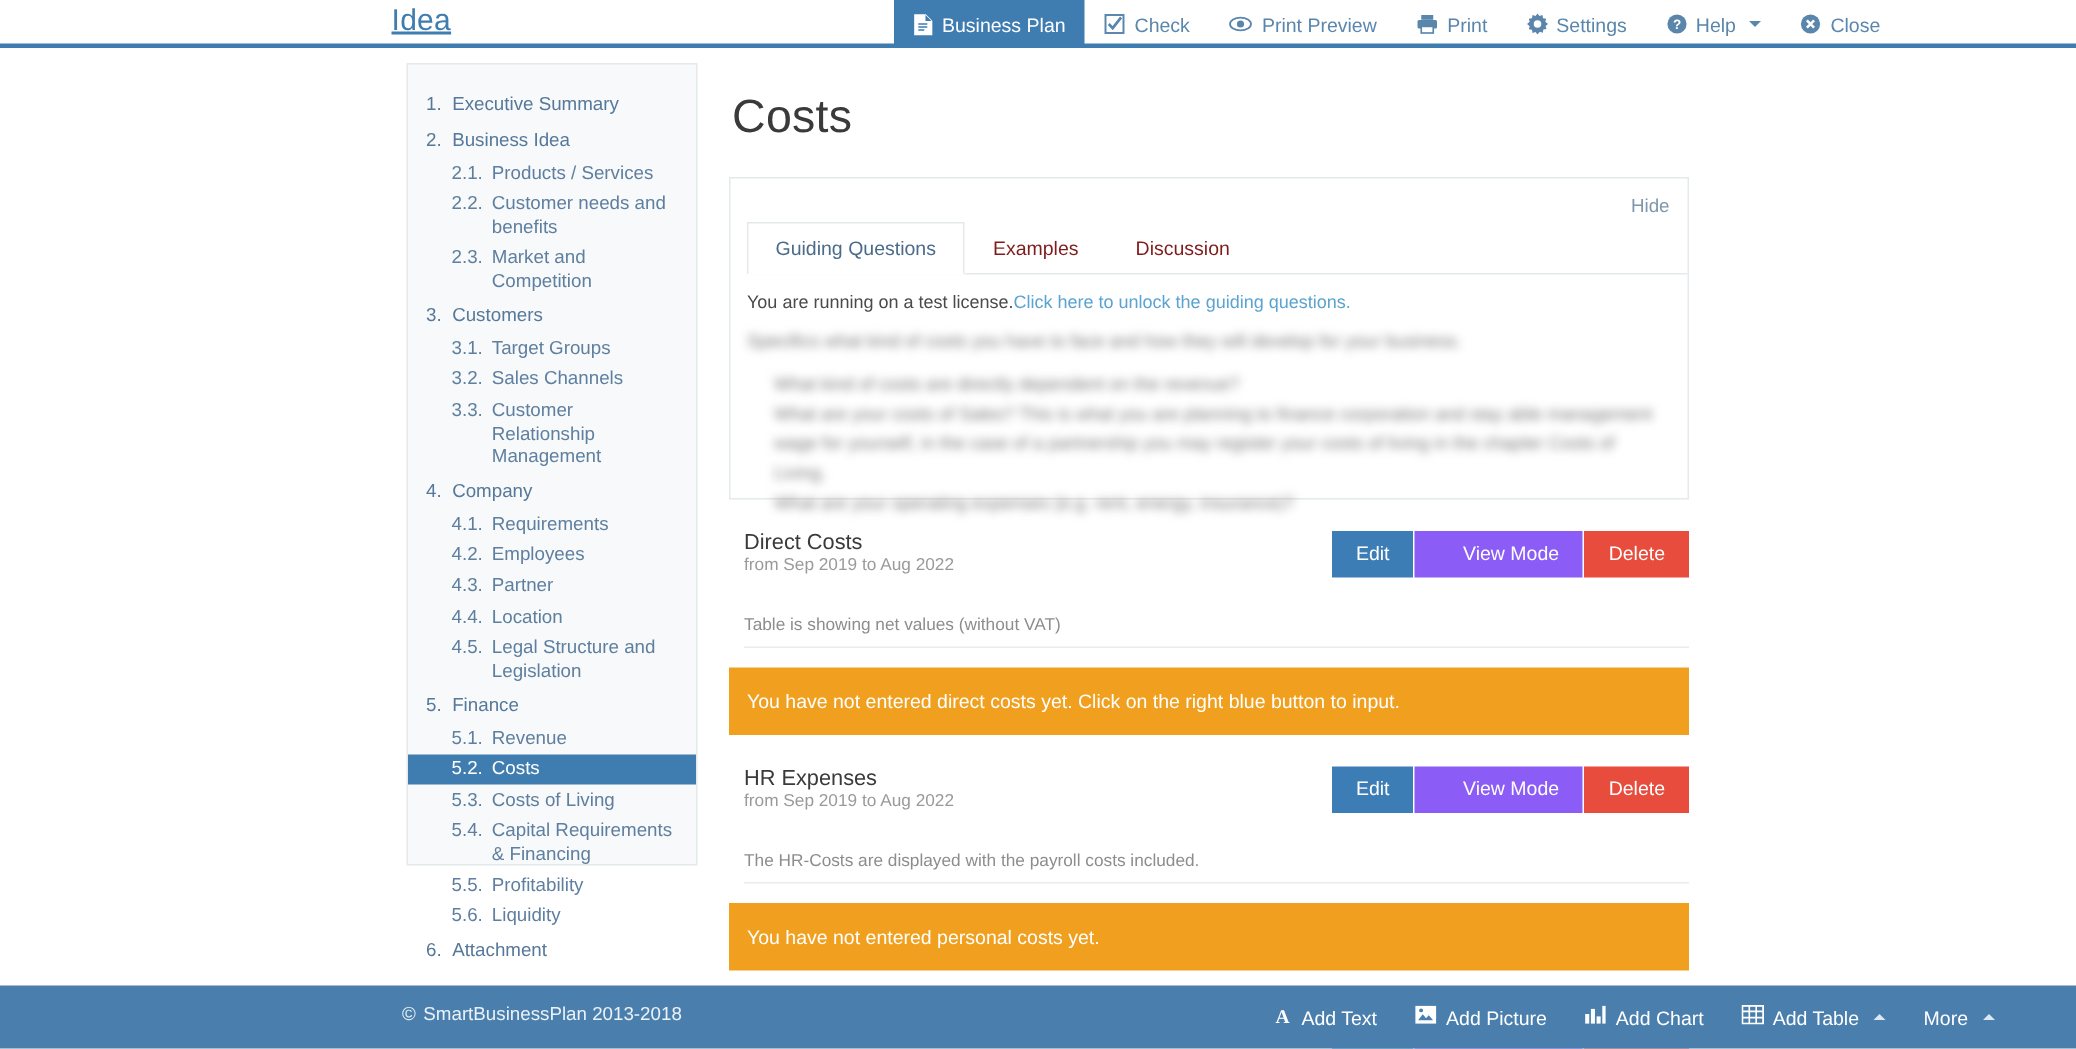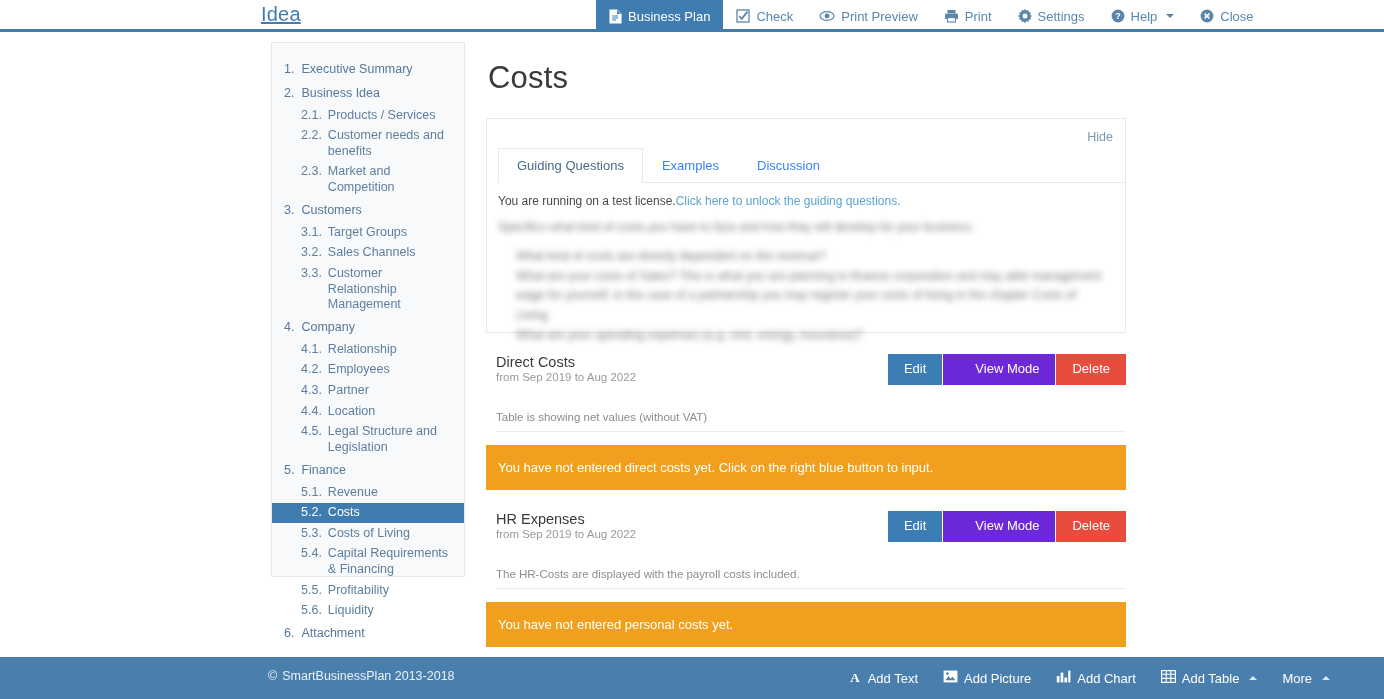--- a/index.html
+++ b/index.html
@@ -94,21 +94,21 @@
     font-size: 12.5px; color: #7d97ac; cursor: pointer;
   }
   .tabstrip {
     display: flex; align-items: flex-end;
     margin: 29px 0 0 11px;
     border-bottom: 1px solid #e4e9ec;
     padding-right: 11px;
   }
   .tab {
     padding: 9px 18px;
-    font-size: 13px; color: #3b82f6; cursor: pointer;
+    font-size: 13px; color: #7f1d1d; cursor: pointer;
     border: 1px solid transparent;
     margin-bottom: -1px;
   }
   .tab.active {
     border: 1px solid #e4e9ec;
     border-bottom-color: #ffffff;
     background: #ffffff;
     color: #4a6b8a;
   }
   .license-note {
@@ -143,21 +143,21 @@
     position: absolute; right: 0; top: 0;
     display: flex; gap: 1px;
   }
   .btn {
     font-size: 13px; color: #ffffff;
     padding: 8px 16px; border: none; cursor: pointer;
     font-family: "Liberation Sans", sans-serif;
     line-height: 1.15;
   }
   .btn-edit { background: #3c7db5; min-width: 44px; text-align: center; }
-  .btn-view { background: #6d28d9; min-width: 82px; padding-left: 32px; }
+  .btn-view { background: #8b5cf6; min-width: 82px; padding-left: 32px; }
   .btn-del  { background: #e74c3c; min-width: 62px; }
   .alert {
     background: #f0a01e; color: #ffffff;
     font-size: 13px;
     padding: 15px 0 15px 12px;
     margin-top: 13px;
   }
 
   
   .footer {
@@ -307,21 +307,21 @@
       <div class="toc-l2">
         <span class="toc-num">3.3.</span>
         <span class="toc-txt">Customer Relationship Management</span>
       </div>
       <div class="toc-l1">
         <span class="toc-num">4.</span>
         <span class="toc-txt">Company</span>
       </div>
       <div class="toc-l2">
         <span class="toc-num">4.1.</span>
-        <span class="toc-txt">Relationship</span>
+        <span class="toc-txt">Requirements</span>
       </div>
       <div class="toc-l2">
         <span class="toc-num">4.2.</span>
         <span class="toc-txt">Employees</span>
       </div>
       <div class="toc-l2">
         <span class="toc-num">4.3.</span>
         <span class="toc-txt">Partner</span>
       </div>
       <div class="toc-l2">

